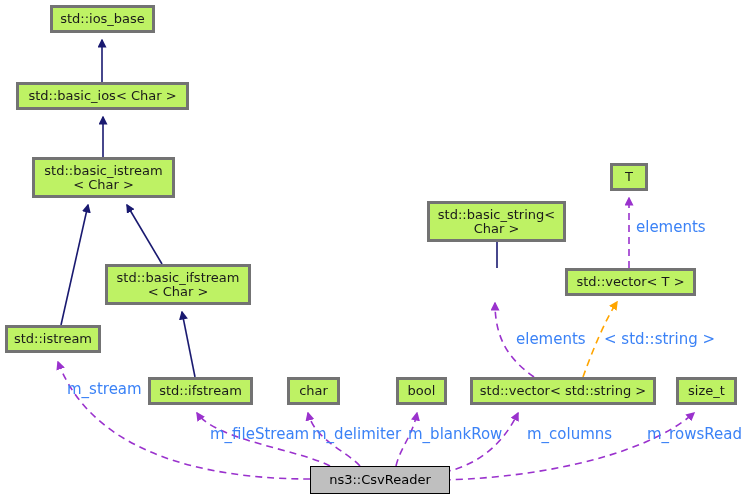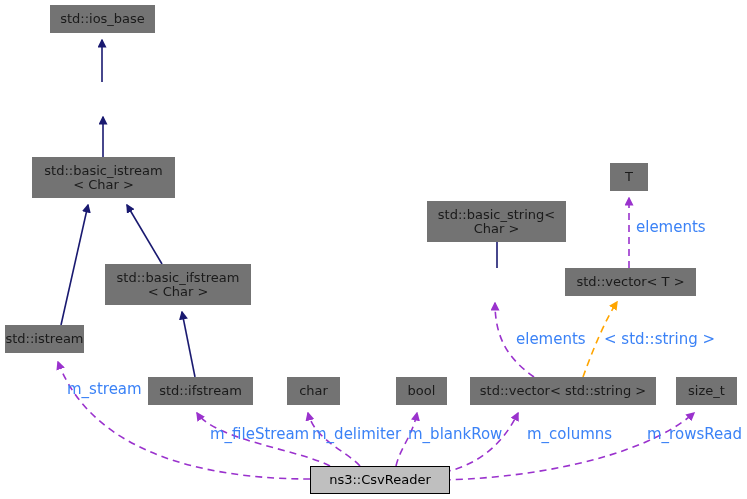--- a/index.html
+++ b/index.html
@@ -8,21 +8,21 @@
     background:#ffffff;
     font-family:"DejaVu Sans","Liberation Sans",sans-serif;
     overflow:hidden;
   }
   #diagram{position:relative;width:747px;height:499px;}
   svg#edges{position:absolute;left:0;top:0;width:747px;height:499px;}
 
   .node{
     position:absolute;
     box-sizing:border-box;
-    background:#737373;
+    background:#bef264;
     border:3px solid #737373;
     color:#1a1a1a;
     font-size:13px;
     line-height:14px;
     display:flex;
     align-items:center;
     justify-content:center;
     text-align:center;
     white-space:pre;
     letter-spacing:0px;
@@ -103,25 +103,26 @@
     </g>
     <g>
       <path d="M432,474 C470,470 500,450 518,413" stroke="#9a32cd" stroke-width="1.6" fill="none" stroke-dasharray="7,5" marker-end="url(#arrowPurple)"></path>
     </g>
     <g>
       <path d="M432,480 C520,480 640,460 694,413" stroke="#9a32cd" stroke-width="1.6" fill="none" stroke-dasharray="7,5" marker-end="url(#arrowPurple)"></path>
     </g>
   </svg>
 
   <div class="node" style="left:50px;top:5px;width:105px;height:28px;">std::ios_base</div>
+  <div class="node" style="left:16px;top:82px;width:173px;height:28px;">std::basic_ios&lt; Char &gt;</div>
   <div class="node" style="left:32px;top:157px;width:143px;height:41px;">std::basic_istream
 &lt; Char &gt;</div>
   <div class="node" style="left:105px;top:264px;width:146px;height:41px;">std::basic_ifstream
 &lt; Char &gt;</div>
-  <div class="node" style="left:5px;top:325px;width:79px;height:28px;">std::istream</div>
+  <div class="node" style="left:5px;top:325px;width:96px;height:28px;">std::istream</div>
   <div class="node" style="left:148px;top:377px;width:105px;height:28px;">std::ifstream</div>
   <div class="node" style="left:287px;top:377px;width:53px;height:28px;">char</div>
   <div class="node" style="left:396px;top:377px;width:51px;height:28px;">bool</div>
   <div class="node" style="left:427px;top:157px;width:139px;height:41px;margin-top:44px;">std::basic_string&lt;
 Char &gt;</div>
   <div class="node" style="left:610px;top:163px;width:38px;height:28px;">T</div>
   <div class="node" style="left:565px;top:268px;width:131px;height:28px;">std::vector&lt; T &gt;</div>
   <div class="node" style="left:470px;top:377px;width:186px;height:28px;">std::vector&lt; std::string &gt;</div>
   <div class="node" style="left:676px;top:377px;width:61px;height:28px;">size_t</div>
   <div class="node center" style="left:310px;top:466px;width:140px;height:28px;">ns3::CsvReader</div>

